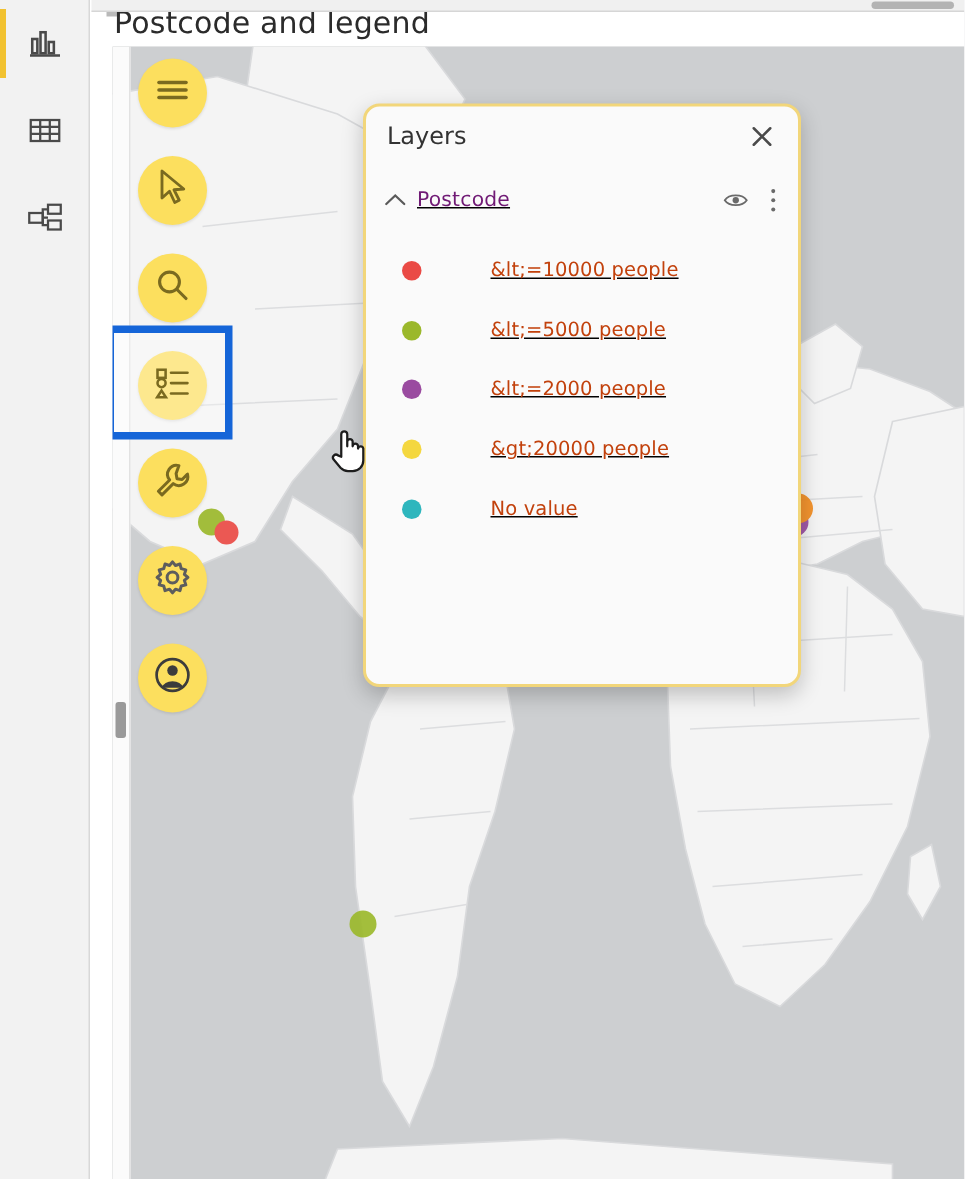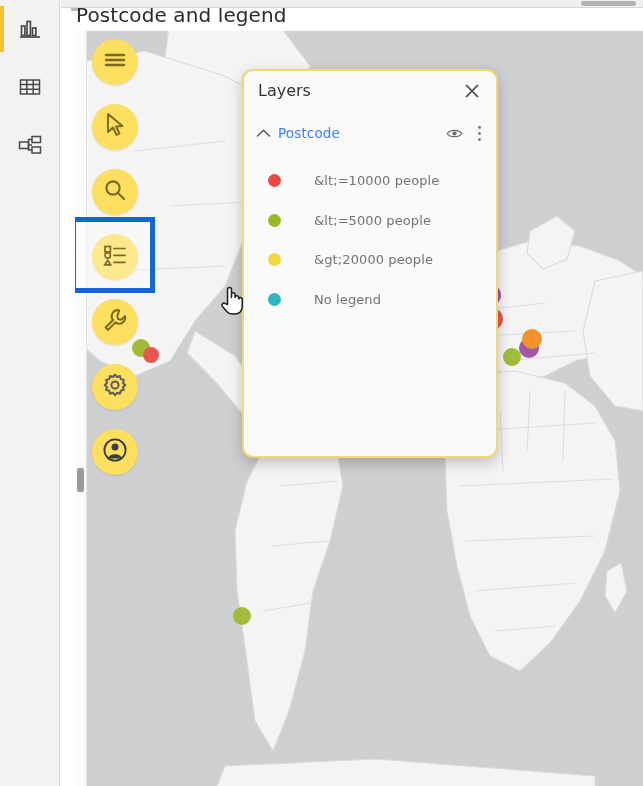--- a/index.html
+++ b/index.html
@@ -160,28 +160,29 @@
   }
   .tool-btn.focus-ring {
     z-index: 4;
   }
 
   
   .layers-panel {
     position: absolute;
     left: 167px;
     top: 38px;
-    width: 256px;
+    width: 292px;
     height: 389px;
     background: #fafafa;
     border: 2px solid #f2d67a;
     border-radius: 11px;
     box-sizing: border-box;
     box-shadow: 0 5px 14px rgba(0,0,0,.22);
     z-index: 6;
+    text-decoration: underline;
   }
   .panel-head {
     position: relative;
     height: 44px;
   }
   .panel-title {
     position: absolute;
     left: 14px;
     top: 10px;
     font-size: 16px;
@@ -206,21 +207,21 @@
   }
   .chev {
     width: 30px;
     display: flex;
     align-items: center;
     justify-content: center;
     margin-left: 4px;
   }
   .layer-name {
     font-size: 13.5px;
-    color: #3b82f6;
+    color: #701a75;
     letter-spacing: .15px;
   }
   .layer-actions {
     position: absolute;
     right: 8px;
     top: 8px;
     display: flex;
     align-items: center;
     gap: 7px;
   }
@@ -241,23 +242,23 @@
     align-items: center;
   }
   .swatch {
     width: 13px;
     height: 13px;
     border-radius: 50%;
     margin-left: 24px;
     flex: 0 0 auto;
   }
   .legend-label {
-    margin-left: 33px;
+    margin-left: 46px;
     font-size: 13px;
-    color: #737373;
+    color: #c2410c;
     letter-spacing: .1px;
     white-space: nowrap;
   }
 
   
   .cursor {
     position: absolute;
     left: 218px;
     top: 283px;
     z-index: 20;
@@ -525,30 +526,34 @@
             <span class="swatch" style="background:#ea4a45"></span>
             <span class="legend-label">&amp;lt;=10000 people</span>
           </div>
 
 
           <div class="legend-item">
             <span class="swatch" style="background:#9bb82b"></span>
             <span class="legend-label">&amp;lt;=5000 people</span>
           </div>
 
+          <div class="legend-item">
+            <span class="swatch" style="background:#9a4ba0"></span>
+            <span class="legend-label">&amp;lt;=2000 people</span>
+          </div>
 
 
           <div class="legend-item">
             <span class="swatch" style="background:#f4d73f"></span>
             <span class="legend-label">&amp;gt;20000 people</span>
           </div>
 
           <div class="legend-item">
             <span class="swatch" style="background:#2eb6bd"></span>
-            <span class="legend-label">No legend</span>
+            <span class="legend-label">No value</span>
           </div>
 
         </div>
       </div>
 
     </div>
 
   </div>
 
   <div class="cursor">

